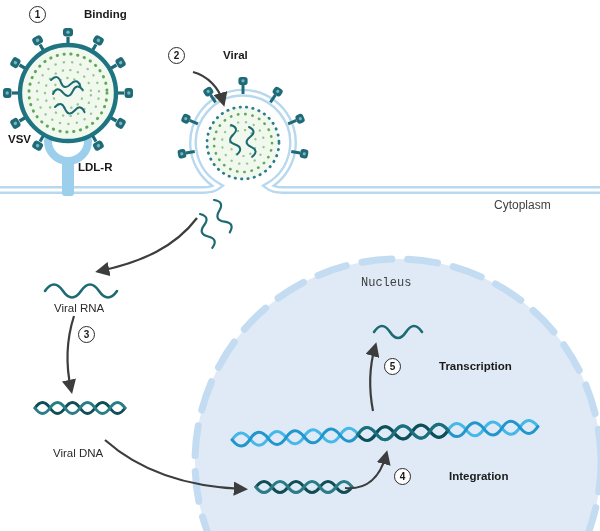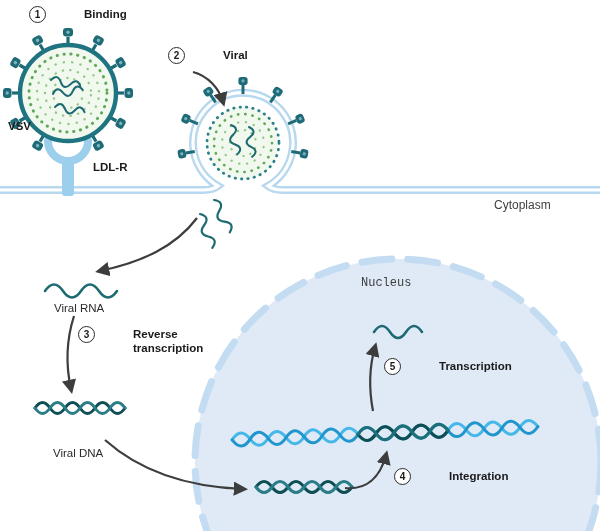--- a/index.html
+++ b/index.html
@@ -148,31 +148,30 @@
   <div class="step" style="left:29px; top:6px;">
     <span class="badge">1</span>
     <span class="step-label">Binding</span>
   </div>
   <div class="step" style="left:168px; top:47px;">
     <span class="badge">2</span>
     <span class="step-label">Viral</span>
   </div>
   <div class="step" style="left:78px; top:326px;">
     <span class="badge">3</span>
-    <span class="step-label wrap">Reverse transcription</span>
   </div>
   <div class="step" style="left:394px; top:468px;">
     <span class="badge">4</span>
     <span class="step-label">Integration</span>
   </div>
   <div class="step" style="left:384px; top:358px;">
     <span class="badge">5</span>
     <span class="step-label">Transcription</span>
   </div>
 
-  <div class="label name" style="left:8px; top:120px;">VSV</div>
-  <div class="label name" style="left:93px; top:161px;">LDL-R</div>
+  <div class="label name" style="left:8px; top:133px;">VSV</div>
+  <div class="label name" style="left:78px; top:161px;">LDL-R</div>
   <div class="label region" style="left:494px; top:198px;">Cytoplasm</div>
   <div class="label region" style="left:361px; top:276px;font-family:Liberation Mono, monospace;">Nucleus</div>
   <div class="label caption" style="left:54px; top:302px;text-align:center;">Viral RNA</div>
   <div class="label caption" style="left:53px; top:399px;margin-top:48px;">Viral DNA</div>
 
 </div>
 
 </body></html>

